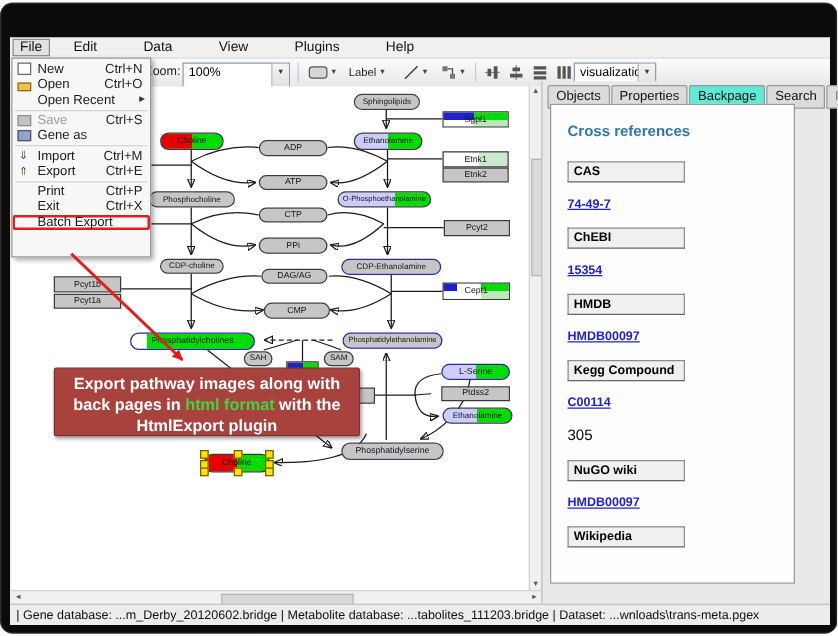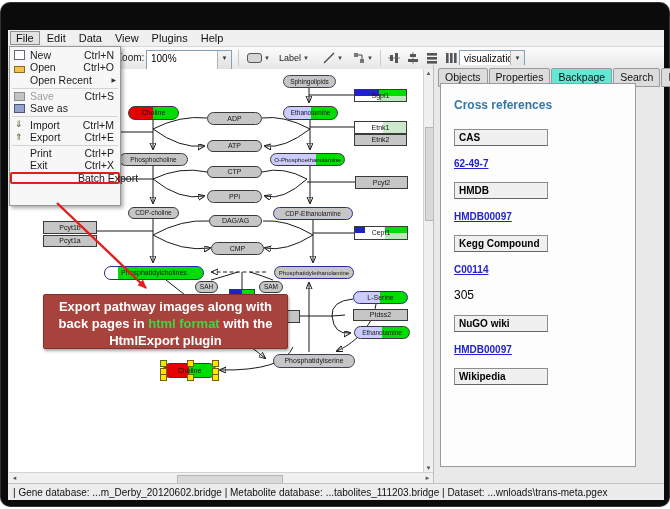--- a/index.html
+++ b/index.html
@@ -5,21 +5,21 @@
   html,body{margin:0;padding:0;background:#fff;}
   .stage{position:relative;width:670px;height:509px;background:#fff;font-family:"Liberation Sans",sans-serif;overflow:hidden;}
   .win{position:absolute;left:1px;top:3px;width:668px;height:503px;background:#0b0b0c;border-radius:9px;box-shadow:0 0 0 1px #333;}
   .titlebar{position:absolute;left:7px;top:5px;width:654px;height:22px;border-radius:7px 7px 0 0;
     background:linear-gradient(180deg,#63666b 0%,#34373b 38%,#141517 55%,#050506 100%);}
   .app-icon{position:absolute;left:10px;top:4px;width:13px;height:13px;border-radius:3px;
     background:linear-gradient(135deg,#3fae5a 0 50%,#2b6fb0 50% 100%);box-shadow:inset 0 0 0 1px #dfe6ee;}
   .title-text{position:absolute;left:30px;top:5px;font-size:11px;color:#eceff2;white-space:nowrap;}
   .client{position:absolute;left:7px;top:27px;width:656px;height:470px;background:#ececec;}
   .menubar{position:absolute;left:7px;top:27px;width:656px;height:17px;background:#f0f0f0;border-bottom:1px solid #d8d8d8;font-size:11px;display:flex;align-items:center;padding-left:2px;box-sizing:border-box;}
-  .mb-item{padding:1px 6px;margin-right:1px;color:#111;}
+  .mb-item{padding:1px 18px;margin-right:1px;color:#111;}
   .mb-item.active{border:1px solid #8f8f8f;background:#e2e2e2;padding:0 5px;}
   .toolbar{position:absolute;left:7px;top:44px;width:656px;height:22px;background:linear-gradient(#fcfcfc,#e7e7e7);border-bottom:1px solid #c6c6c6;}
   .tb-label{position:absolute;left:108px;top:5px;font-size:10px;color:#222;}
   .combo{position:absolute;height:28px;background:#fff;border:1px solid #86a0b5;font-size:10px;box-sizing:border-box;}
   .combo .cv{position:absolute;left:4px;top:2px;white-space:nowrap;}
   .combo .cb{position:absolute;right:0;top:0;width:13px;height:100%;background:linear-gradient(#f4f4f4,#d8d8d8);border-left:1px solid #a8b6c2;font-size:6px;color:#333;text-align:center;line-height:14px;}
   .combo.zoom{left:138px;top:3px;width:86px;}
   .combo.viz{left:451px;top:3px;width:66px;}
   .tb-btn{position:absolute;top:2px;height:18px;border:1px solid transparent;background:transparent;padding:0 2px;font-size:9px;color:#222;display:flex;align-items:center;gap:2px;}
   .tb-btn .dd{font-size:6px;color:#444;}
@@ -54,21 +54,21 @@
   .tab.active{background:#5eead4;border-bottom-color:#f7f7f7;}
   .pane{position:absolute;left:6px;top:18px;width:196px;height:384px;background:#fdfdfd;border:1px solid #9a9a9a;box-sizing:border-box;padding:0 0 0 13px;overflow:hidden;}
   .bp-title{color:#3377aa;font-weight:bold;font-size:12px;margin:14px 0 17px;}
   .bp-head{width:84px;background:#f0f0f0;border:1px solid #8d8d8d;border-bottom-color:#666;font-weight:bold;font-size:10px;padding:2px 4px;margin-bottom:7px;}
   .bp-link{display:inline-block;color:#2222cc;text-decoration:underline;font-weight:bold;font-size:10px;margin-bottom:13px;}
   .bp-val{font-size:12px;margin-bottom:13px;}
   
   .filemenu{position:absolute;left:8px;top:43px;width:112px;height:160px;background:#f7f7f7;border:1px solid #979797;box-shadow:2px 2px 4px rgba(0,0,0,.35);z-index:40;padding-top:2px;box-sizing:border-box;font-size:10.5px;}
   .fm-item{position:relative;height:12.4px;line-height:12.4px;display:flex;align-items:center;color:#1a1a1a;padding:0 4px 0 4px;}
   .fm-item.dis .fm-label{color:#9e9e9e;}
-  .fm-item.hl{box-shadow:inset 0 0 0 2px #e51c1c;border-radius:2px;gap:48px;}
+  .fm-item.hl{box-shadow:inset 0 0 0 2px #e51c1c;border-radius:2px;}
   .fm-label{flex:0 0 auto;}
   .fm-short{margin-left:auto;padding-right:2px;color:#222;}
   .fm-sub{font-size:6px;color:#333;margin-left:auto;}
   .fm-sep{height:1px;background:#d4d4d4;margin:1.4px 2px;}
   .mi{display:inline-block;width:11px;height:11px;margin-right:5px;position:relative;flex:0 0 11px;}
   .mi-page{width:8px;height:10px;background:#fff;border:1px solid #667;box-sizing:border-box;}
   .mi-folder{width:10px;height:7px;background:#f2c14e;border:1px solid #8a6d1f;box-sizing:border-box;margin-top:3px;}
   .mi-floppy{width:9px;height:9px;background:#93a2c6;border:1px solid #4a5577;box-sizing:border-box;}
   .mi-floppy.gray{background:#c3c3c3;border-color:#8e8e8e;}
   .mi-import::before{content:"⇓";font-size:9px;color:#555522;position:absolute;left:1px;top:-1px;}
@@ -320,21 +320,22 @@
       <span class="sb-arrow" style="left:1px;top:2px;width:9px;">◄</span>
       <div class="hthumb"></div>
       <span class="sb-arrow" style="right:1px;top:2px;width:9px;">►</span>
     </div>
 
     <div class="sidebar">
       <div class="tabs"><span class="tab">Objects</span><span class="tab">Properties</span><span class="tab active">Backpage</span><span class="tab">Search</span><span class="tab">Legend</span></div>
       <div class="pane">
         <div class="bp-title">Cross references</div>
         <div>
-            <div class="bp-sec"><div class="bp-head">CAS</div><div class="bp-link">62-49-7</div></div>
+            <div class="bp-sec"><div class="bp-head">CAS</div><div class="bp-link">74-49-7</div></div>
+            <div class="bp-sec"><div class="bp-head">ChEBI</div><div class="bp-link">15354</div></div>
             <div class="bp-sec"><div class="bp-head">HMDB</div><div class="bp-link">HMDB00097</div></div>
             <div class="bp-sec"><div class="bp-head">Kegg Compound</div><div class="bp-link">C00114</div></div>
             <div class="bp-sec">
               <div class="bp-val">305</div>
             </div>
             <div class="bp-sec"><div class="bp-head">NuGO wiki</div><div class="bp-link">HMDB00097</div></div>
             <div class="bp-sec">
               <div class="bp-head">Wikipedia</div>
             </div>
           </div>
@@ -363,21 +364,21 @@
           <span class="fm-sub">▶</span>
         </div>
         <div class="fm-sep"></div>
         <div class="fm-item dis">
           <span class="mi mi-floppy gray"></span>
           <span class="fm-label">Save</span>
           <span class="fm-short">Ctrl+S</span>
         </div>
         <div class="fm-item">
           <span class="mi mi-floppy"></span>
-          <span class="fm-label">Save as</span>
+          <span class="fm-label">Gene as</span>
           <span class="fm-short"></span>
         </div>
         <div class="fm-sep"></div>
         <div class="fm-item">
           <span class="mi mi-import"></span>
           <span class="fm-label">Import</span>
           <span class="fm-short">Ctrl+M</span>
         </div>
         <div class="fm-item">
           <span class="mi mi-export"></span>

